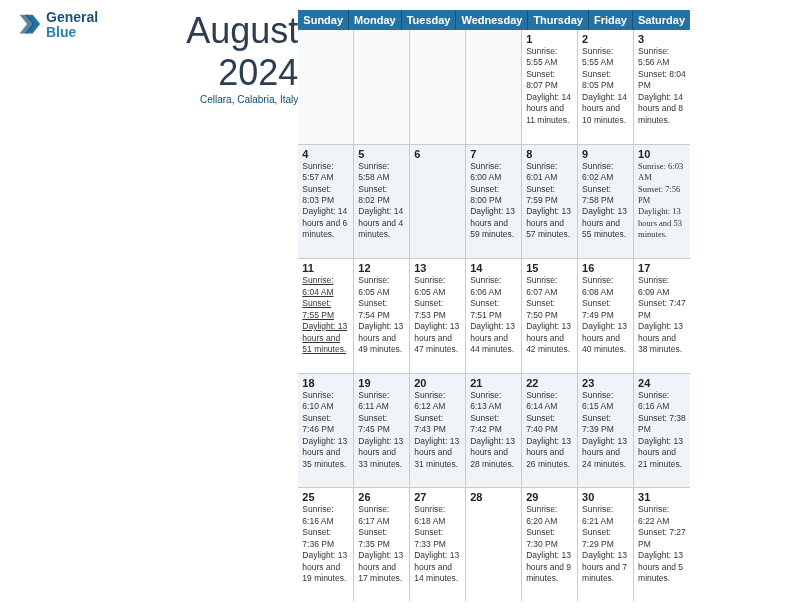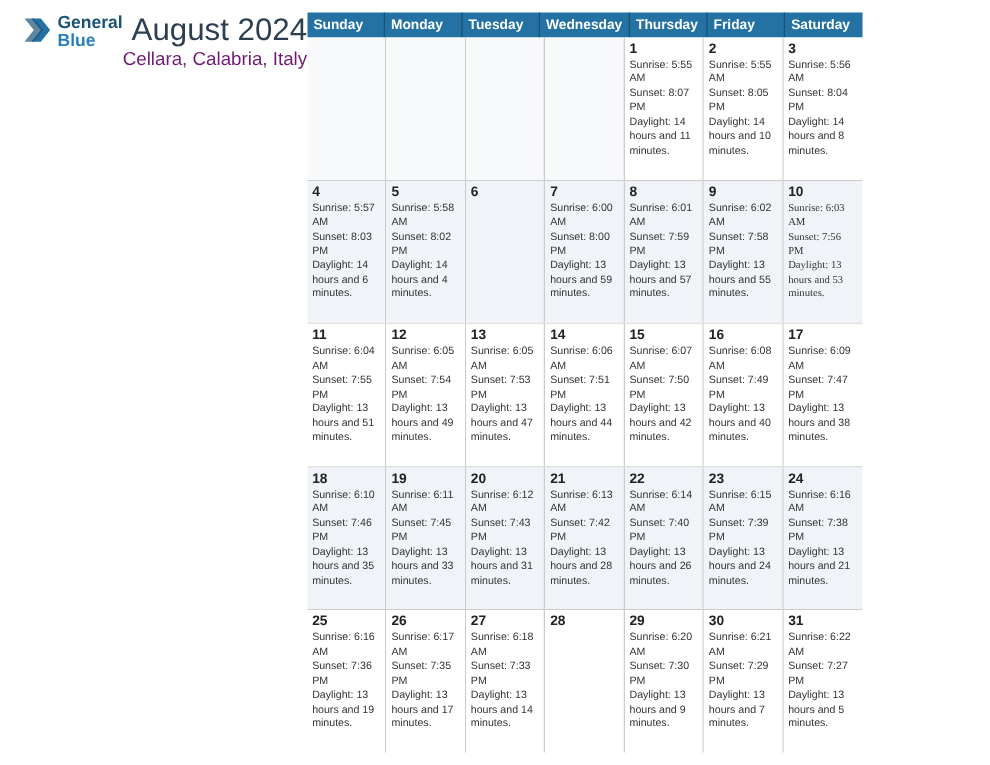--- a/index.html
+++ b/index.html
@@ -35,27 +35,27 @@
       line-height: 1.1;
     }
     .logo-icon {
       width: 28px;
       height: 28px;
     }
     .title-block {
       text-align: right;
     }
     .month-title {
-      font-size: 25px;
+      font-size: 36px;
       color: #2c3e50;
       font-weight: normal;
     }
     .subtitle {
-      font-size: 15px;
-      color: #701a75;
+      font-size: 10px;
+      color: #0c4a6e;
     }
     .calendar {
       flex: 1;
       display: flex;
       flex-direction: column;
     }
     .cal-header {
       display: grid;
       grid-template-columns: repeat(7, 1fr);
       background: #2471a3;
@@ -200,21 +200,21 @@
           <div class="cal-cell alt">
             <div class="day-num">10</div>
             <div class="day-info" style="white-space: pre-line; font-family: Liberation Serif, serif;">Sunrise: 6:03 AM
 Sunset: 7:56 PM
 Daylight: 13 hours and 53 minutes.</div>
           </div>
         </div>
         <div class="cal-row">
           <div class="cal-cell">
             <div class="day-num">11</div>
-            <div class="day-info" style="white-space: pre-line;">Sunrise: 6:04 AM
+            <div class="day-info" style="white-space: pre-line; text-decoration: underline;">Sunrise: 6:04 AM
 Sunset: 7:55 PM
 Daylight: 13 hours and 51 minutes.</div>
           </div>
           <div class="cal-cell">
             <div class="day-num">12</div>
             <div class="day-info" style="white-space: pre-line;">Sunrise: 6:05 AM
 Sunset: 7:54 PM
 Daylight: 13 hours and 49 minutes.</div>
           </div>
           <div class="cal-cell">

